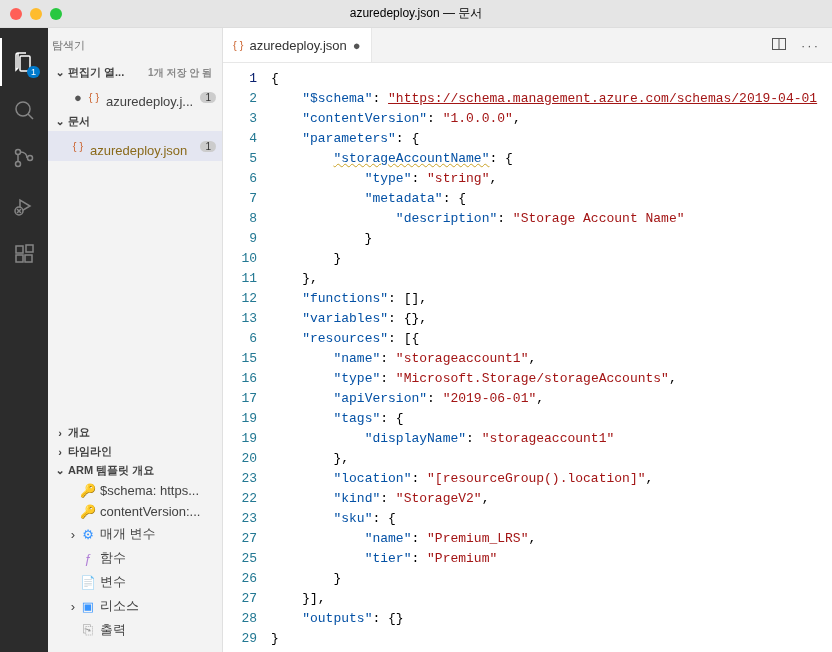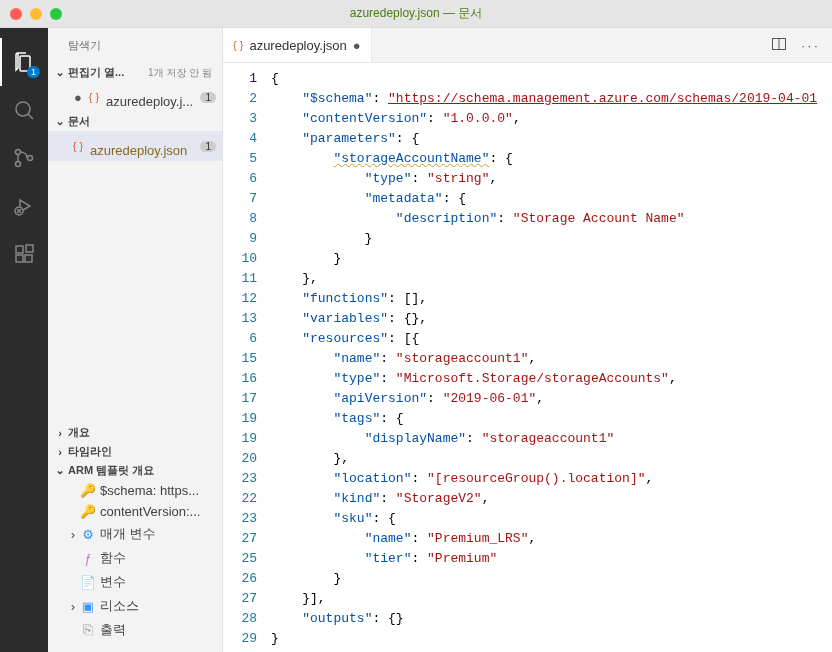--- a/index.html
+++ b/index.html
@@ -27,21 +27,21 @@
 .tl {
   width: 12px; height: 12px; border-radius: 50%;
 }
 .tl-close { background: #ff5f57; }
 .tl-min { background: #febc2e; }
 .tl-max { background: #28c840; }
 .title-text {
   position: absolute;
   left: 50%;
   transform: translateX(-50%);
-  color: #4d7c0f;
+  color: #000000;
   font-size: 12px;
 }
 .main {
   display: flex;
   height: calc(100% - 28px);
 }
 .activity-bar {
   width: 48px;
   background: #2c2c2c;
   display: flex;
@@ -83,42 +83,42 @@
 }
 .sidebar {
   width: 175px;
   background: #f3f3f3;
   display: flex;
   flex-direction: column;
   border-right: 1px solid #e0e0e0;
   overflow: hidden;
 }
 .sidebar-title {
-  padding: 10px 20px;
+  padding: 10px 4px;
   font-size: 11px;
   color: #6f6f6f;
   font-family: Liberation Serif, serif;
 }
 .section-header {
   display: flex;
   align-items: center;
   padding: 2px 4px;
   font-size: 11px;
   font-weight: 700;
   color: #424242;
   cursor: pointer;
 }
 .chev {
   width: 16px;
   display: inline-flex;
   justify-content: center;
 }
 .section-extra {
   margin-left: auto;
-  font-weight: 400;
+  font-weight: 700;
   color: #888;
   font-size: 10px;
   padding-right: 6px;
 }
 .tree-item {
   display: flex;
   align-items: center;
   padding: 3px 0 3px 22px;
   font-size: 13px;
   color: #424242;

